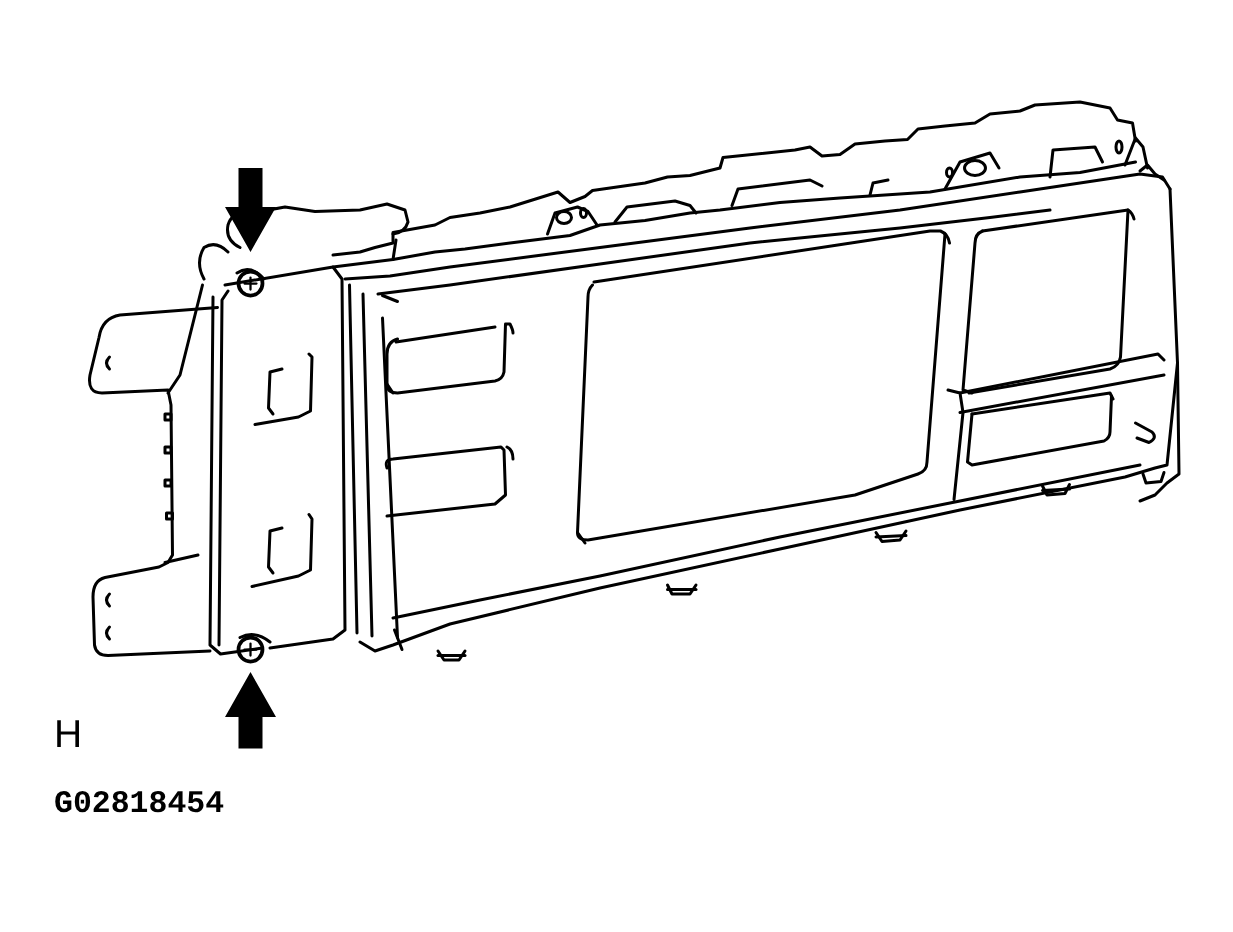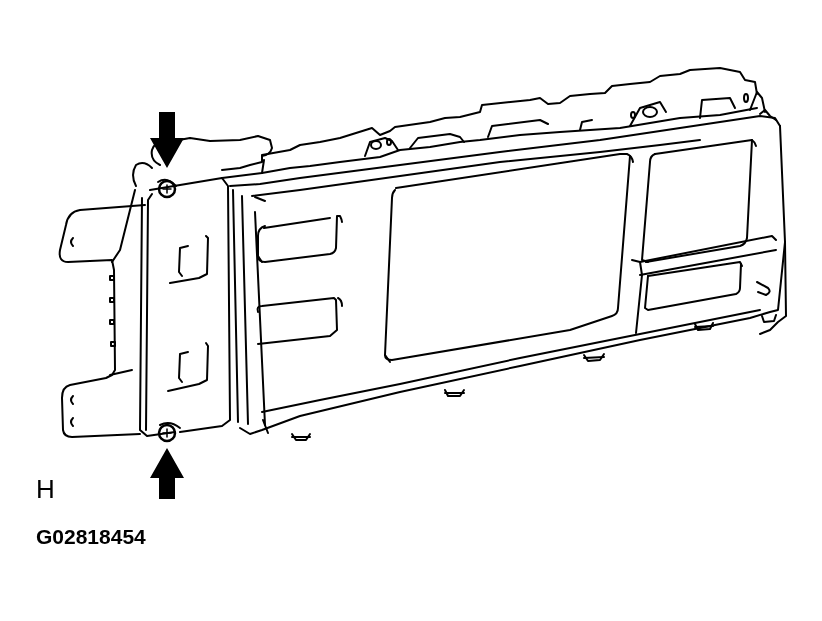--- a/index.html
+++ b/index.html
@@ -1,19 +1,19 @@
 <!DOCTYPE html>
 <html><head>
   <meta charset="utf-8">
   <style>
     html, body { margin: 0; padding: 0; background: #ffffff; }
     body { width: 822px; height: 621px; position: relative; overflow: hidden; font-family: "Liberation Sans", sans-serif; }
     #diagram { position: absolute; left: 0; top: 0; }
     .view-label { position: absolute; left: 36px; top: 474px; font-size: 26px; color: #000; font-family: "Liberation Sans", sans-serif; }
-    .fig-id { position: absolute; left: 36px; top: 525px; font-size: 21px; font-weight: bold; color: #000; font-family: Liberation Sans, sans-serif; letter-spacing: 0px; }
+    .fig-id { position: absolute; left: 36px; top: 525px; font-size: 21px; font-weight: bold; color: #000; font-family: Liberation Mono, monospace; letter-spacing: 0px; }
     svg path, svg line, svg polyline, svg rect, svg ellipse, svg circle { vector-effect: non-scaling-stroke; }
   </style>
 </head>
 <body>
 
 <svg id="diagram" width="822" height="621" viewBox="0 0 822 621" xmlns="http://www.w3.org/2000/svg">
   <g fill="none" stroke="#000" stroke-width="2" stroke-linejoin="round" stroke-linecap="round">
 
     <g>
       <path d="M145 205 L80 210 Q68 212 66 225 L60 250 Q58 262 68 262 L112 260 L114 270 L115 370 L112 375 L106 378 L70 385 Q62 387 62 398 L63 430 Q64 437 72 437 L140 434"></path>

